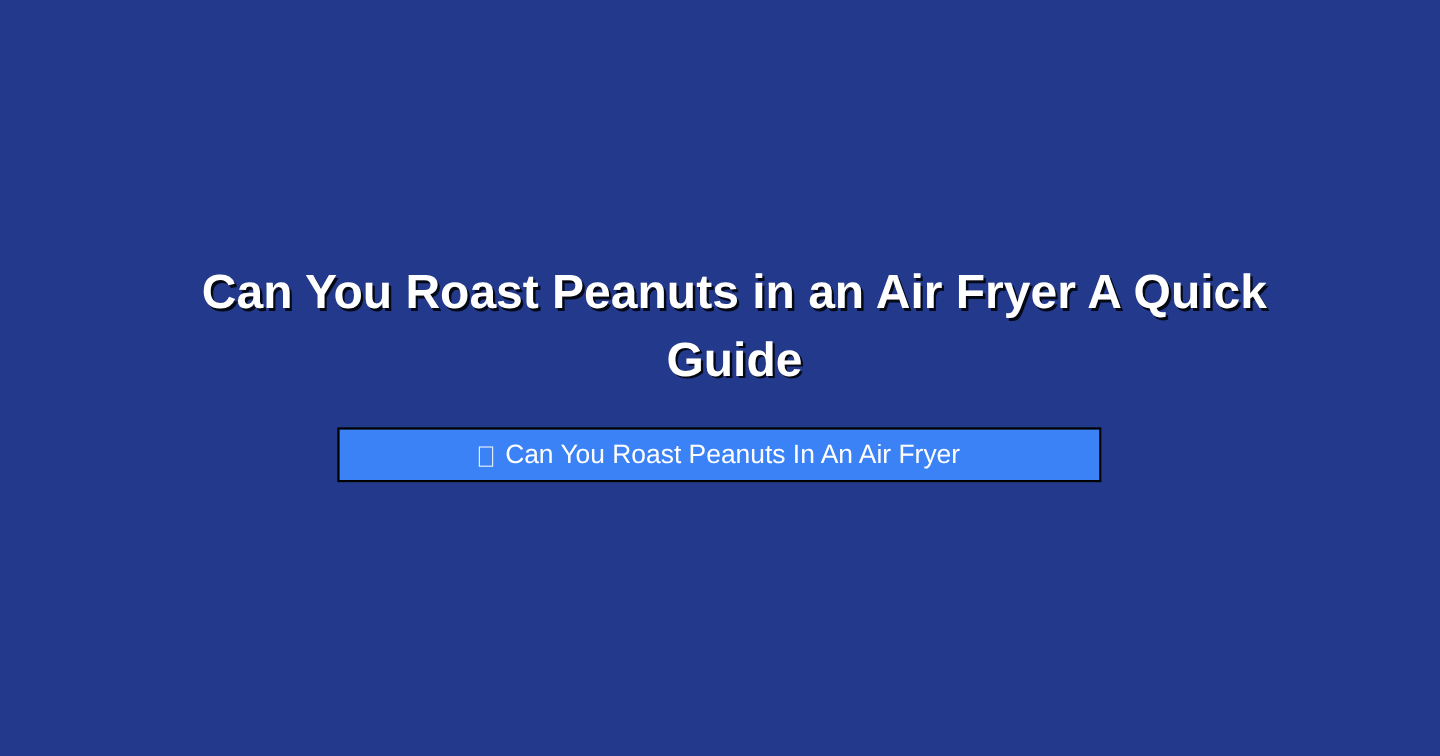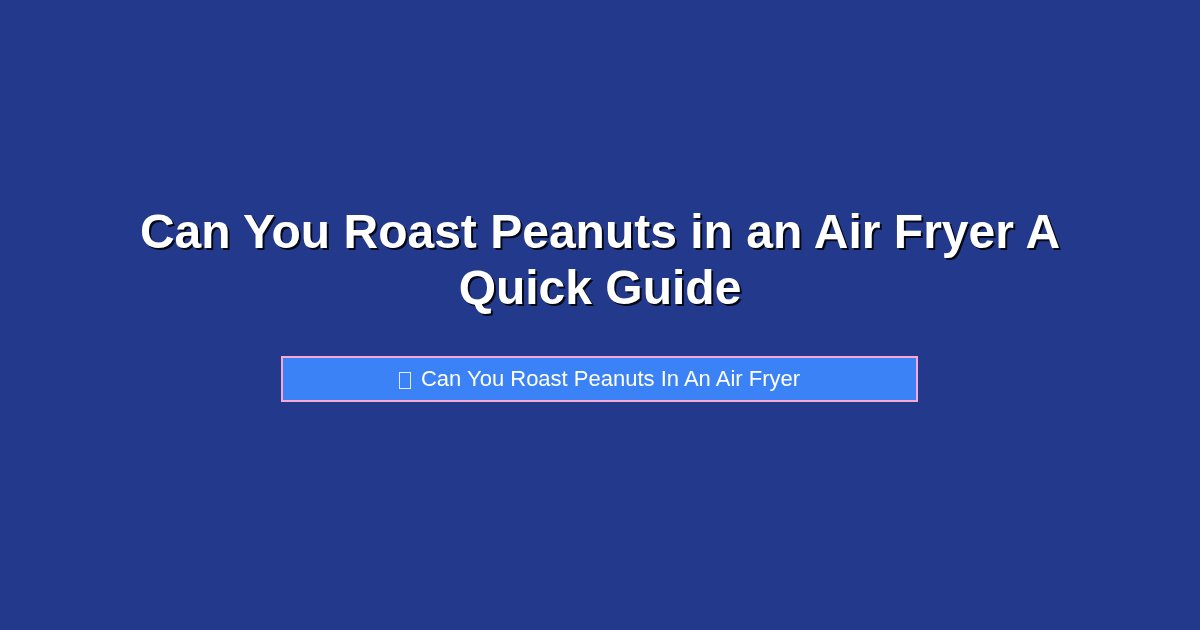--- a/index.html
+++ b/index.html
@@ -25,41 +25,41 @@
     align-items: center;
     justify-content: flex-start;
   }
 
   #headline {
     position: absolute;
     top: 204px;
     left: 50%;
     transform: translateX(-50%);
     width: 1012px;
-    margin: 0;
+    margin: 12px;
     text-align: center;
     font-family: "Liberation Sans", sans-serif;
-    font-size: 48px;
+    font-size: 40px;
     font-weight: bold;
     line-height: 56px;
     letter-spacing: 0px;
     color: #ffffff;
     text-shadow: 2px 2px 0 rgba(0,0,0,0.85);
     white-space: normal;
   }
 
   #cta-button {
     position: absolute;
     top: 356px;
     left: 281px;
     width: 637px;
     height: 46px;
     box-sizing: border-box;
     background: #3b82f6;
-    border: 2px solid #f9a8d4;
+    border: 2px solid #000000;
     border-radius: 0px;
     display: flex;
     align-items: center;
     justify-content: center;
     gap: 10px;
     padding: 0 14px;
     cursor: pointer;
   }
 
   #cta-icon {

